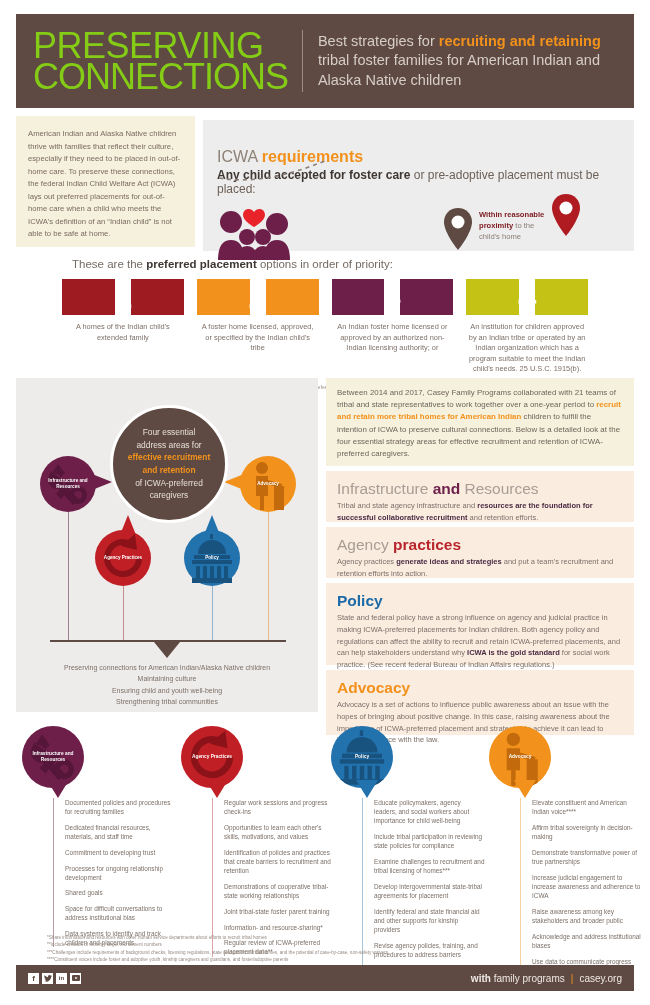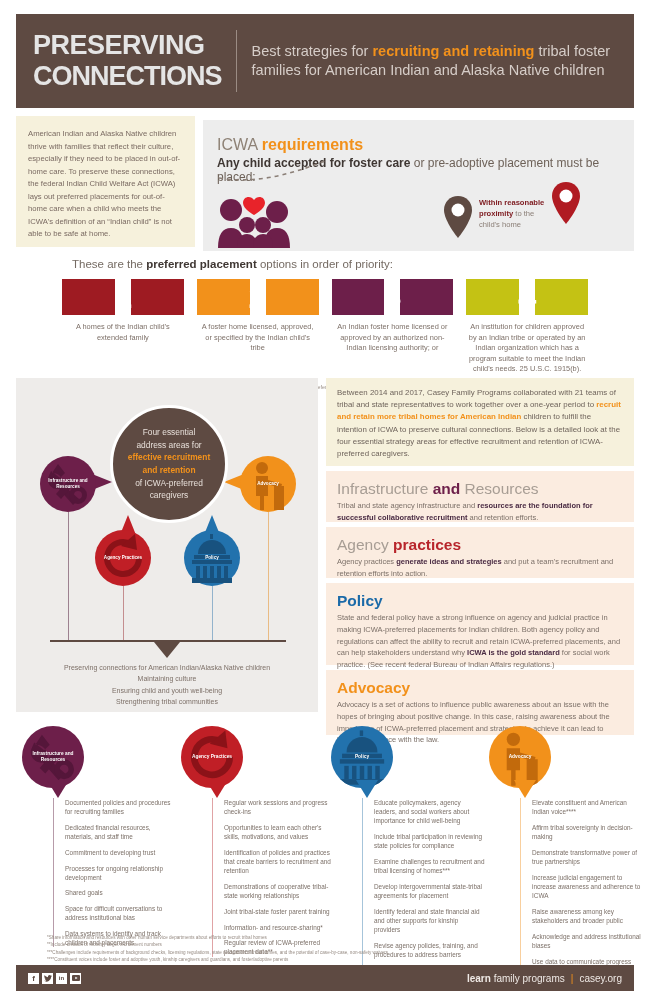--- a/index.html
+++ b/index.html
@@ -11,40 +11,40 @@
   }
   .page { position: relative; width: 650px; height: 1005px; background: #fff; }
 
   
   .header {
     position: absolute; left: 16px; top: 14px; width: 618px; height: 94px;
     background: #5e4a42; display: flex; align-items: center;
   }
   .header-title {
     padding-left: 17px; padding-right: 14px;
-    color: #e5e5e5; font-weight: bold; letter-spacing: -0.5px;
-    font-size: 27px; line-height: 31px; text-align: left;
+    color: #84cc16; font-weight: normal; letter-spacing: -0.5px;
+    font-size: 36px; line-height: 31px; text-align: left;
   }
   .header-title .l2 { letter-spacing: -1px; }
   .header-divider { width: 2px; height: 62px; background: #9b8c84; }
   .header-sub {
     padding-left: 15px; color: #d6cdc8; font-size: 14.5px; line-height: 19.5px;
   }
   .header-sub .hi { color: #f2911b; font-weight: bold; }
 
   
   .intro-left {
     position: absolute; left: 16px; top: 116px; width: 179px; height: 131px;
     background: #f6f1dc; padding: 12px 12px 10px 12px;
   }
   .intro-left p { color: #7a6a62; font-size: 7.7px; line-height: 12.5px; }
 
   .intro-right {
     position: absolute; left: 203px; top: 120px; width: 431px; height: 131px;
-    background: #ededed; padding: 16px 14px;
+    background: #ededed; padding: 28px 14px;
   }
   .icwa-h { font-size: 16px; color: #8e8276; }
   .icwa-h b { color: #f2911b; font-weight: bold; }
   .icwa-sub { font-size: 12px; color: #6d6158; margin-top: 2px; }
   .icwa-sub b { color: #3f3733; }
   .req-row { display: flex; margin-top: 10px; align-items: flex-start; }
   .req-item { display: flex; align-items: flex-start; }
   .req-txt { font-size: 7.6px; line-height: 10.8px; color: #8a7e76; }
   .req-txt b { color: #4a2b43; }
   .req-txt.blue b { color: #7d1a1f; }
@@ -515,19 +515,19 @@
       </div>
       <div class="sq" style="font-size:6px;">in</div>
       <div class="sq">
         <svg width="8" height="6" viewBox="0 0 12 9">
           <rect x="0" y="0" width="12" height="9" rx="1.6" fill="#5e4a42"></rect>
           <path d="M5 2.6 L8.4 4.5 L5 6.4z" fill="#ffffff"></path>
         </svg>
       </div>
     </div>
     <div class="brand">
-      <span><b>learn</b><span> family programs</span></span>
+      <span><b>with</b><span> family programs</span></span>
       <span class="bar">|</span>
       <span>casey.org</span>
     </div>
   </div>
 
 </div>
 
 </body></html>

